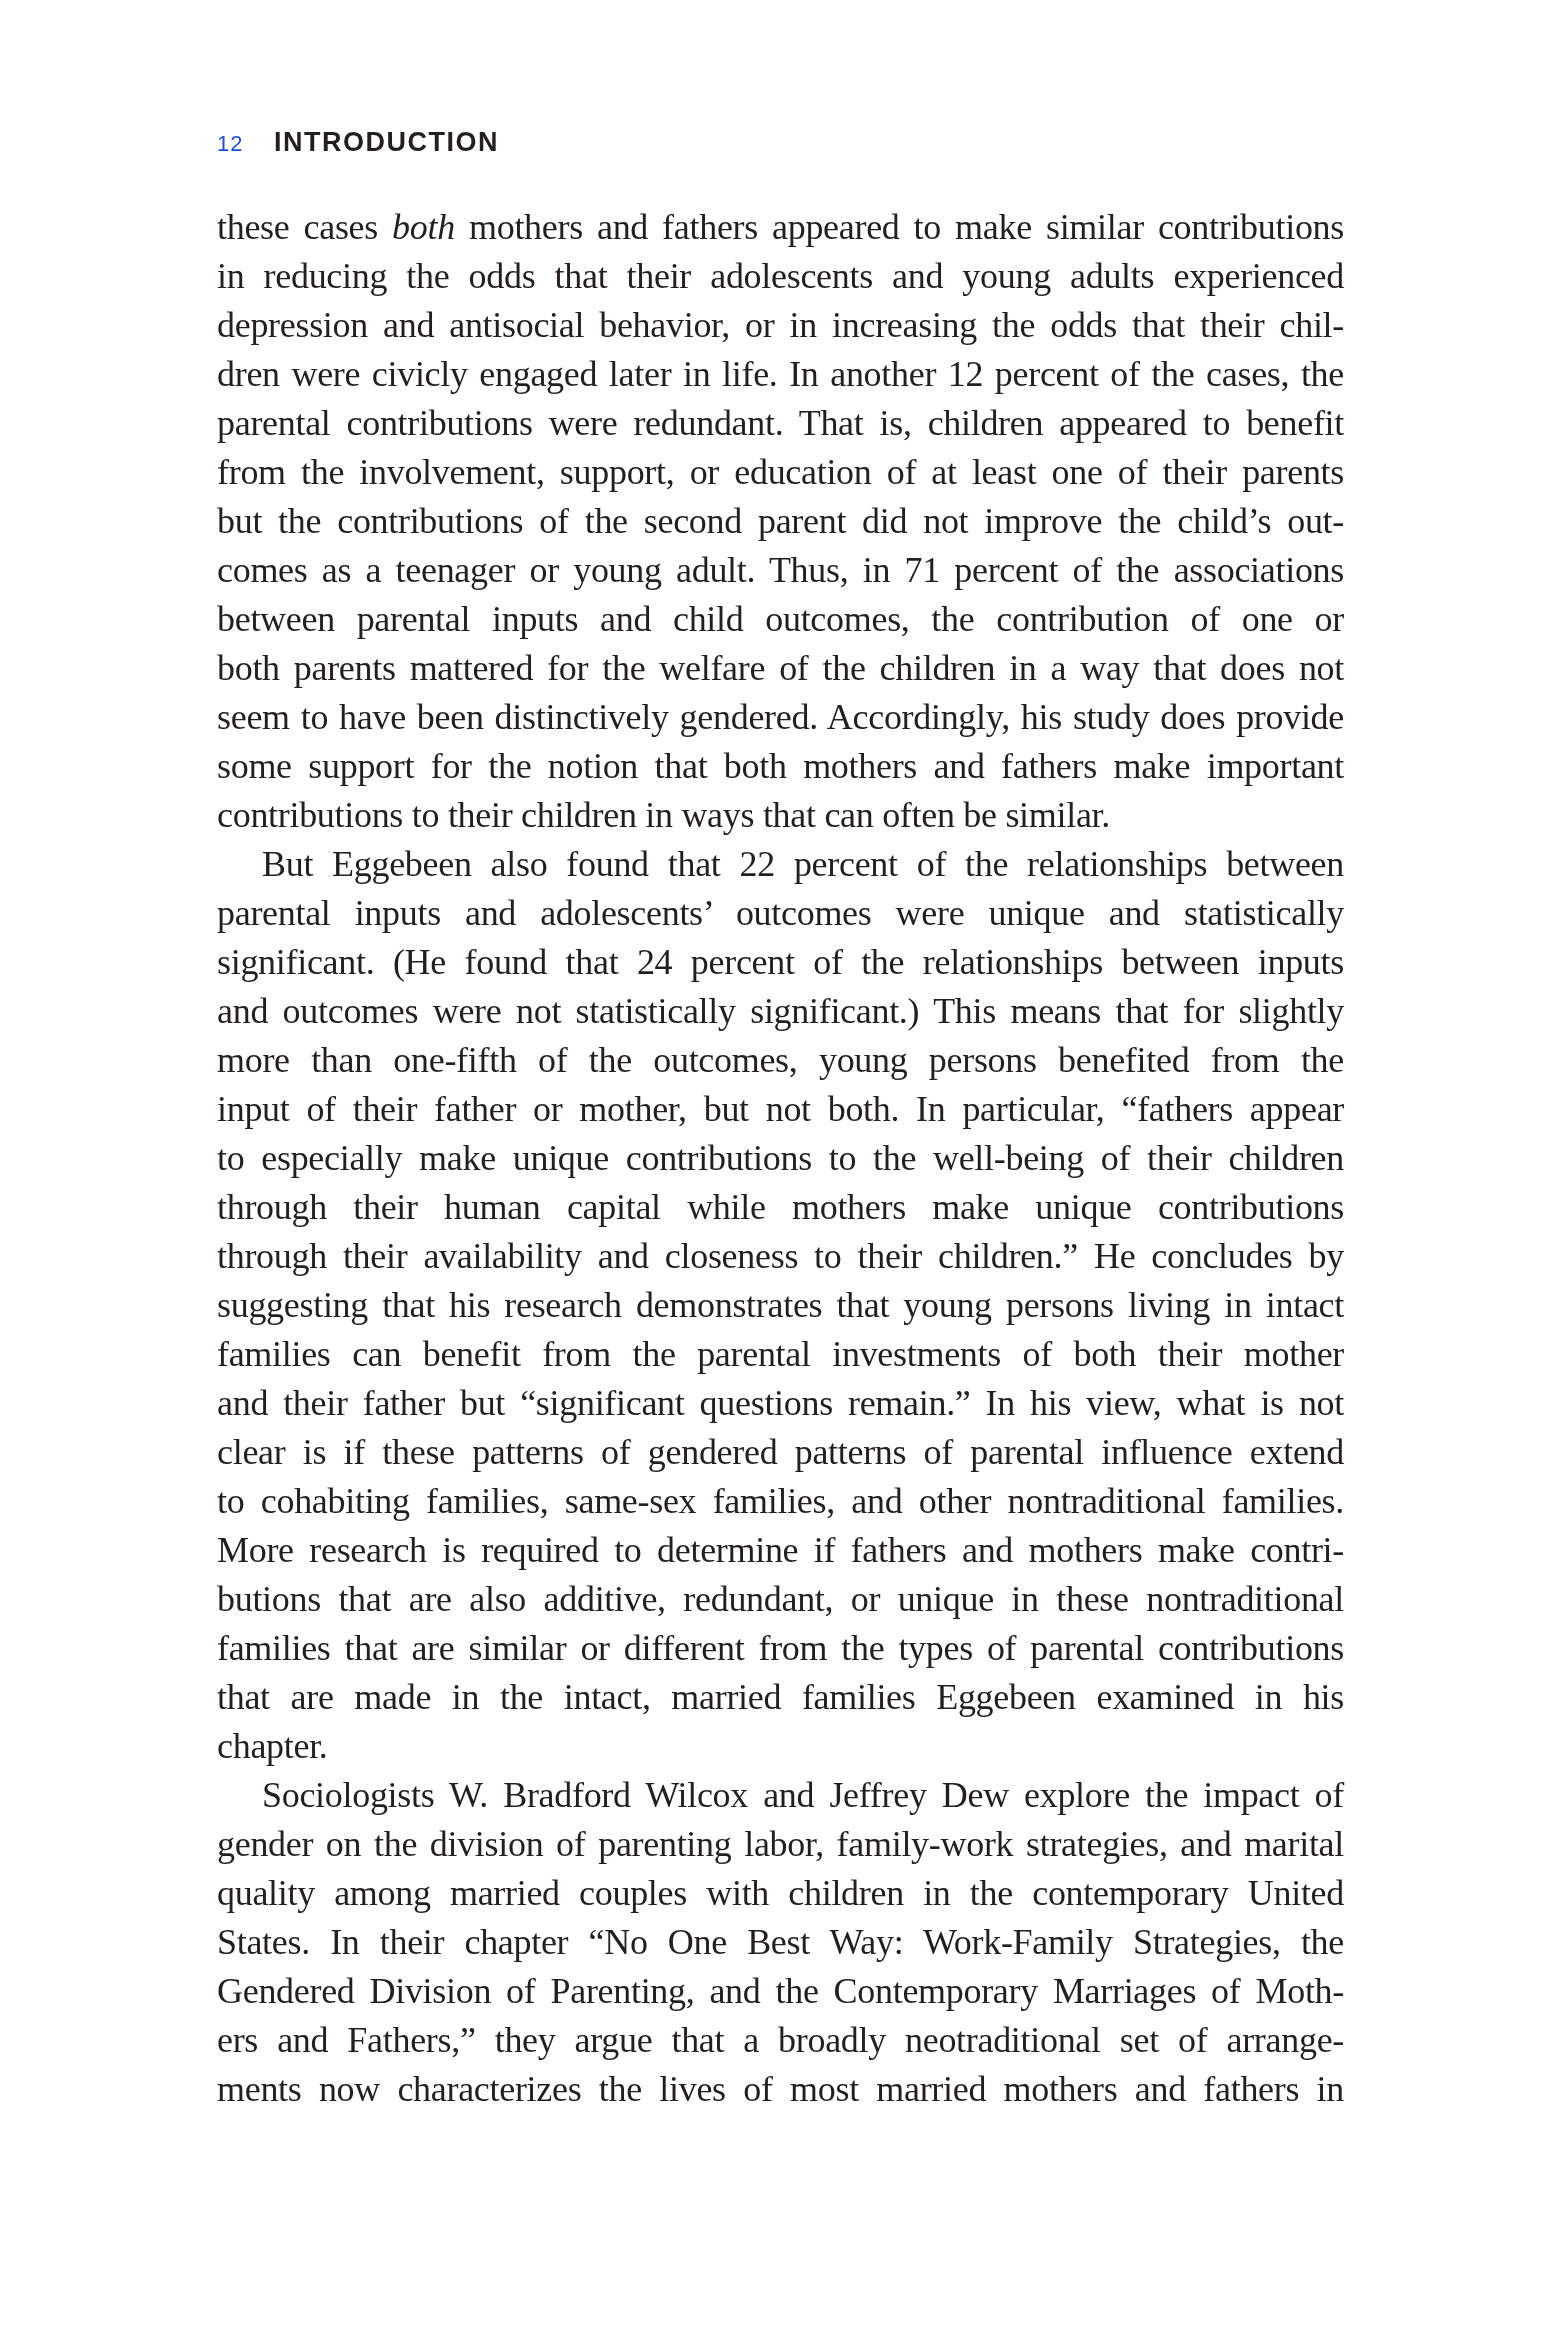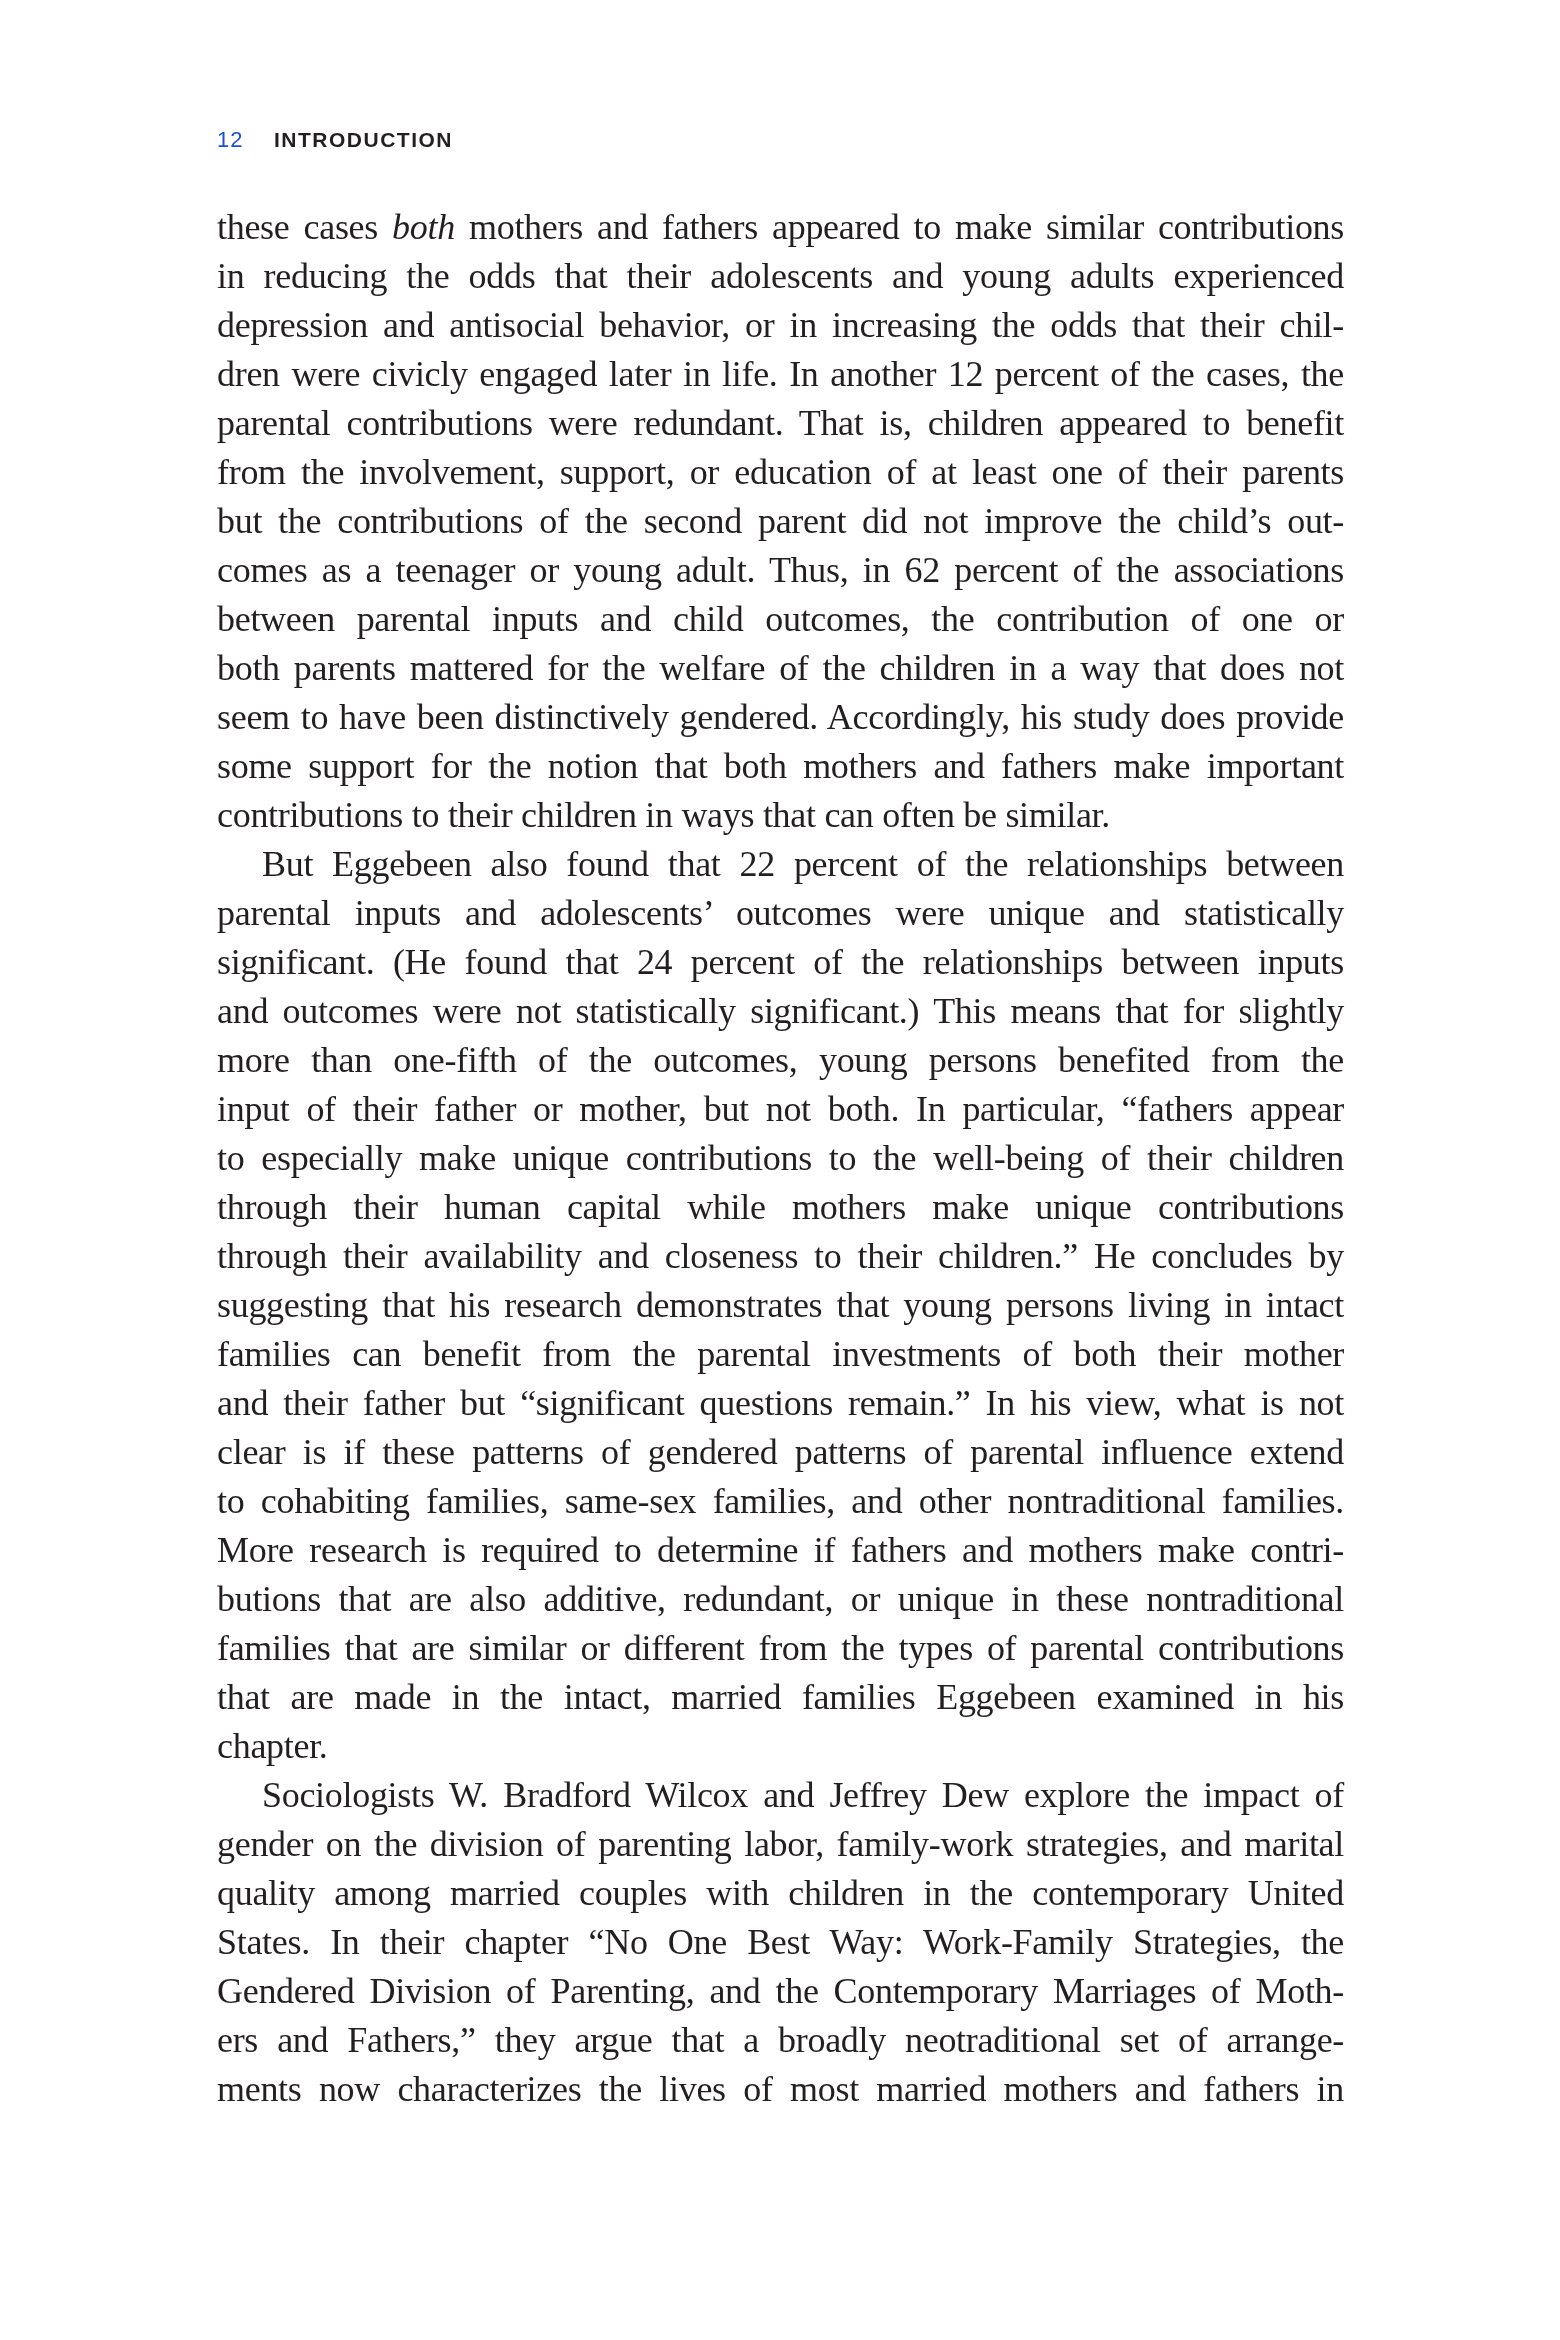--- a/index.html
+++ b/index.html
@@ -31,21 +31,21 @@
     font-family: "Liberation Sans", "DejaVu Sans", sans-serif;
   }
   .folio {
     font-size: 22px;
     font-weight: normal;
     letter-spacing: 1px;
     color: #1d4ed8;
     width: 57px;
   }
   .section-title {
-    font-size: 21px;
+    font-size: 27px;
     font-weight: bold;
     letter-spacing: 1.5px;
   }
   .body-text {
     position: absolute;
     left: 217px;
     top: 203px;
     width: 1127px;
     font-family: "Liberation Serif", "DejaVu Serif", serif;
     font-size: 36px;
@@ -85,21 +85,21 @@
   <div class="body-text">
 
     <div>
       <span class="line"><span>these cases </span><em>both</em><span> mothers and fathers appeared to make similar contributions</span></span>
       <span class="line">in reducing the odds that their adolescents and young adults experienced</span>
       <span class="line">depression and antisocial behavior, or in increasing the odds that their chil-</span>
       <span class="line">dren were civicly engaged later in life. In another 12 percent of the cases, the</span>
       <span class="line">parental contributions were redundant. That is, children appeared to benefit</span>
       <span class="line">from the involvement, support, or education of at least one of their parents</span>
       <span class="line">but the contributions of the second parent did not improve the child’s out-</span>
-      <span class="line">comes as a teenager or young adult. Thus, in 62 percent of the associations</span>
+      <span class="line">comes as a teenager or young adult. Thus, in 71 percent of the associations</span>
       <span class="line">between parental inputs and child outcomes, the contribution of one or</span>
       <span class="line">both parents mattered for the welfare of the children in a way that does not</span>
       <span class="line">seem to have been distinctively gendered. Accordingly, his study does provide</span>
       <span class="line">some support for the notion that both mothers and fathers make important</span>
       <span class="line last">contributions to their children in ways that can often be similar.</span>
     </div>
 
     <div>
       <span class="line indent">But Eggebeen also found that 22 percent of the relationships between</span>
       <span class="line">parental inputs and adolescents’ outcomes were unique and statistically</span>

